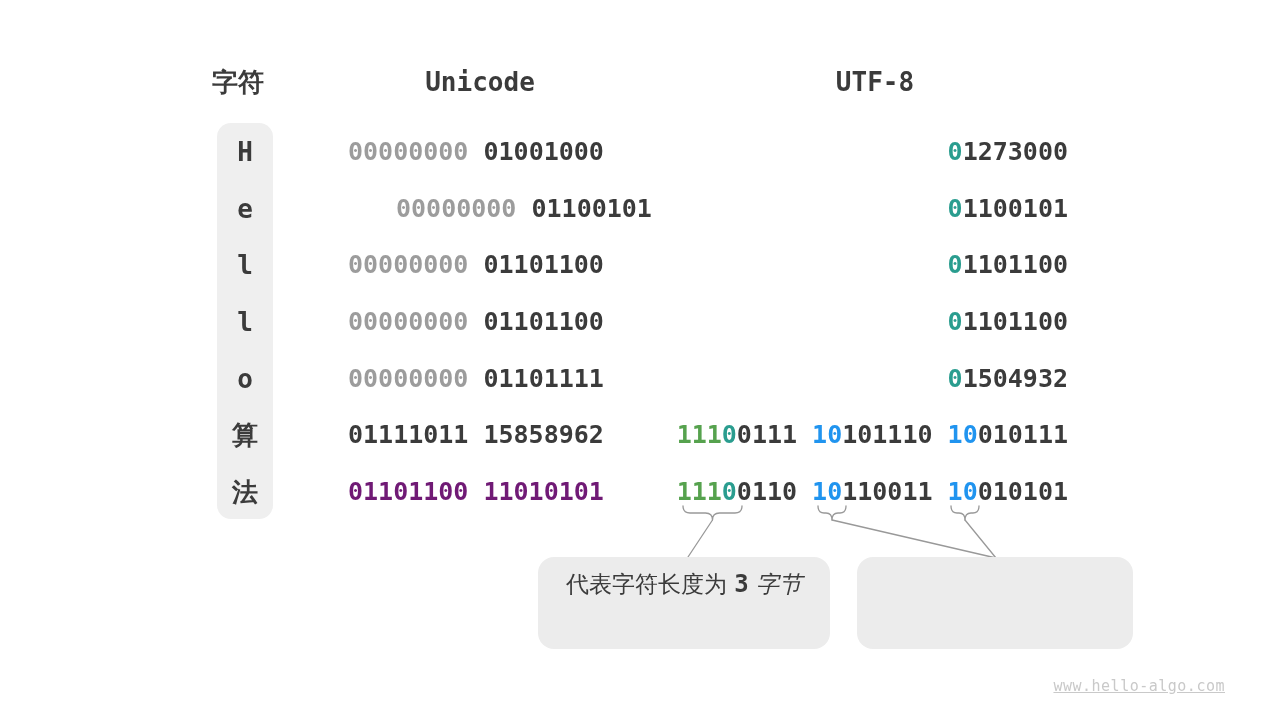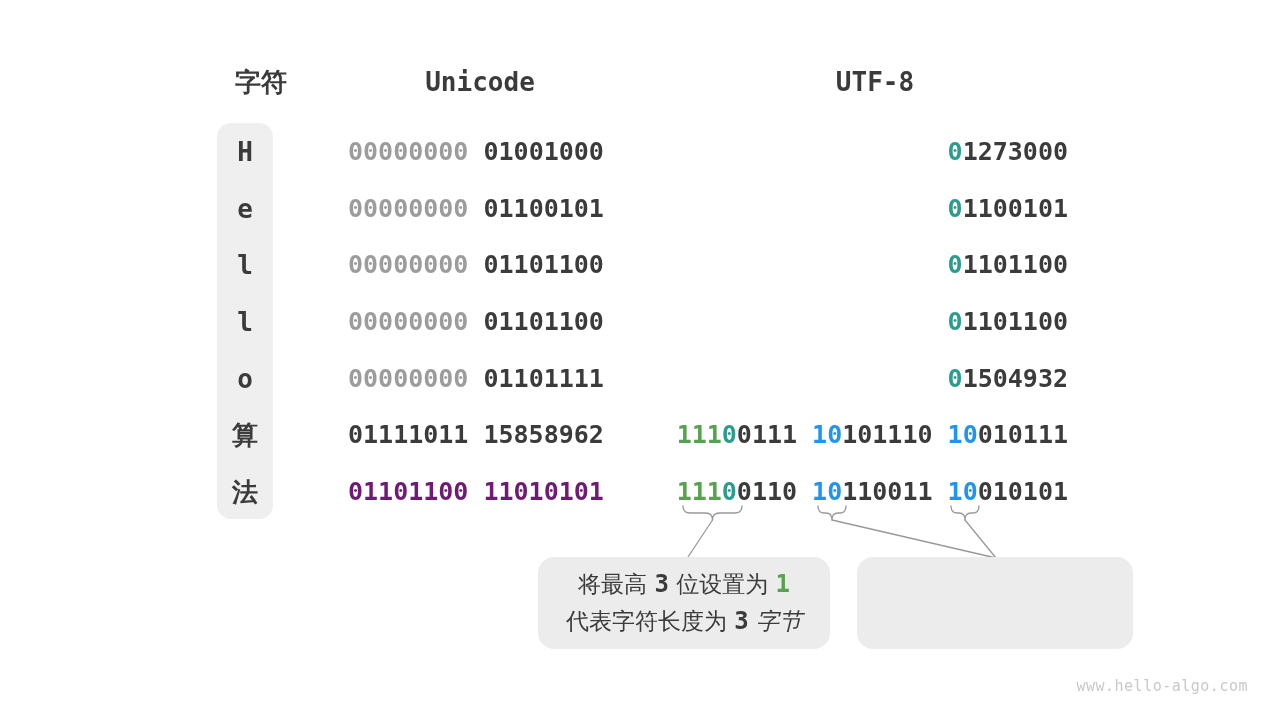--- a/index.html
+++ b/index.html
@@ -17,21 +17,21 @@
   .hdr {
     position: absolute;
     top: 67px;
     transform: translateX(-50%);
     font-weight: bold;
     font-size: 26px;
     line-height: 30px;
     white-space: nowrap;
     color: #3b3b3b;
   }
-  #hdr-char    { left: 261px; }
+  #hdr-char    { left: 238px; }
   #hdr-unicode { left: 480px; }
   #hdr-utf8    { left: 875px; }
 
   
   .char-pill {
     position: absolute;
     left: 217px; top: 123px;
     width: 56px; height: 396px;
     background: #efefef;
     border-radius: 14px;
@@ -77,42 +77,43 @@
   .callout-line { height: 37px; line-height: 37px; white-space: pre; }
   .callout-line .num {
     font-family: "DejaVu Sans Mono", "Liberation Mono", monospace;
     font-weight: bold;
     font-size: 24px;
   }
 
   .watermark {
     position: absolute;
     top: 677px;
-    right: 32px;
+    right: 55px;
     font-family: "DejaVu Sans Mono", "Liberation Mono", monospace;
     font-size: 15px;
     color: #c9c9c9;
     letter-spacing: 0.5px;
+    text-decoration: underline;
   }
 </style>
 </head>
 <body>
 
 <div class="hdr" id="hdr-char">字符</div>
 <div class="hdr mono" id="hdr-unicode">Unicode</div>
 <div class="hdr mono" id="hdr-utf8">UTF-8</div>
 
 <div class="char-pill"></div>
 
 <div id="rows">
     <div class="cell char-cell" style="top: 134px;">H</div>
     <div class="cell unicode-cell" style="top: 134px;"><span style="color: rgb(156, 156, 156);">00000000</span><span style="color: rgb(59, 59, 59);"> 01001000</span></div>
     <div class="cell utf8-cell" style="top: 134px;"><span style="color: rgb(42, 157, 143);">0</span><span style="color: rgb(59, 59, 59);">1273000</span></div>
     <div class="cell char-cell" style="top: 191px;">e</div>
-    <div class="cell unicode-cell" style="top: 191px;"><span style="color: rgb(156, 156, 156);">00000000</span><span style="color: rgb(59, 59, 59);"> 01100101</span></div>
+    <div class="cell unicode-cell" style="top: 191px; margin-left: 48px;"><span style="color: rgb(156, 156, 156);">00000000</span><span style="color: rgb(59, 59, 59);"> 01100101</span></div>
     <div class="cell utf8-cell" style="top: 191px;"><span style="color: rgb(42, 157, 143);">0</span><span style="color: rgb(59, 59, 59);">1100101</span></div>
     <div class="cell char-cell" style="top: 247px;">l</div>
     <div class="cell unicode-cell" style="top: 247px;"><span style="color: rgb(156, 156, 156);">00000000</span><span style="color: rgb(59, 59, 59);"> 01101100</span></div>
     <div class="cell utf8-cell" style="top: 247px;"><span style="color: rgb(42, 157, 143);">0</span><span style="color: rgb(59, 59, 59);">1101100</span></div>
     <div class="cell char-cell" style="top: 304px;">l</div>
     <div class="cell unicode-cell" style="top: 304px;"><span style="color: rgb(156, 156, 156);">00000000</span><span style="color: rgb(59, 59, 59);"> 01101100</span></div>
     <div class="cell utf8-cell" style="top: 304px;"><span style="color: rgb(42, 157, 143);">0</span><span style="color: rgb(59, 59, 59);">1101100</span></div>
     <div class="cell char-cell" style="top: 361px;">o</div>
     <div class="cell unicode-cell" style="top: 361px;"><span style="color: rgb(156, 156, 156);">00000000</span><span style="color: rgb(59, 59, 59);"> 01101111</span></div>
     <div class="cell utf8-cell" style="top: 361px;"><span style="color: rgb(42, 157, 143);">0</span><span style="color: rgb(59, 59, 59);">1504932</span></div>
@@ -129,20 +130,19 @@
     <path d="M683 506 Q683 513 690 513 L705.5 513 Q712.5 513 712.5 520 Q712.5 513 719.5 513 L735 513 Q742 513 742 506"></path>
     <path d="M818 506 Q818 513 824 513 L826 513 Q832 513 832 520 Q832 513 838 513 L840 513 Q846 513 846 506"></path>
     <path d="M951 506 Q951 513 957 513 L959 513 Q965 513 965 520 Q965 513 971 513 L973 513 Q979 513 979 506"></path>
     <path d="M712.5 520 L688 557"></path>
     <path d="M832 520 L996 558"></path>
     <path d="M965 520 L996 558"></path>
   </g>
 </svg>
 
 <div class="callout" id="callout-0">
-  <div class="callout-line" id="co-0-0"><span style="color: rgb(59, 59, 59);">将最高 </span><span class="num" style="color: rgb(59, 59, 59);">3</span><span style="color: rgb(59, 59, 59);"> 位设置为 </span><span class="num" style="color: rgb(86, 162, 78);">1</span></div>
   <div class="callout-line" id="co-0-1"><span style="color: rgb(59, 59, 59);">代表字符长度为 </span><span class="num" style="color: rgb(59, 59, 59);">3</span><span style="color: rgb(59, 59, 59); font-style: italic;"> 字节</span></div>
 </div>
 
 <div class="callout" id="callout-1">
 </div>
 
 <div class="watermark">www.hello-algo.com</div>
 
 </body></html>

